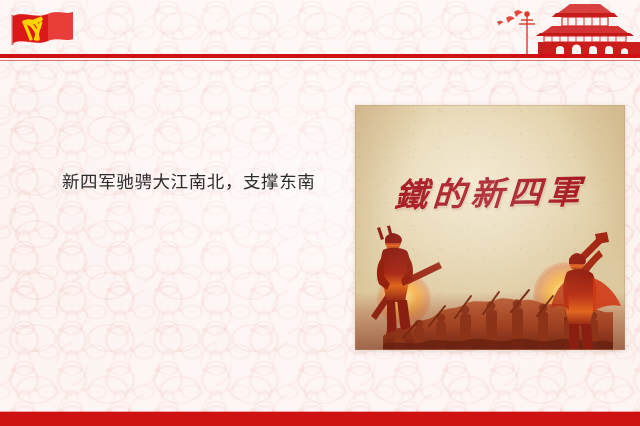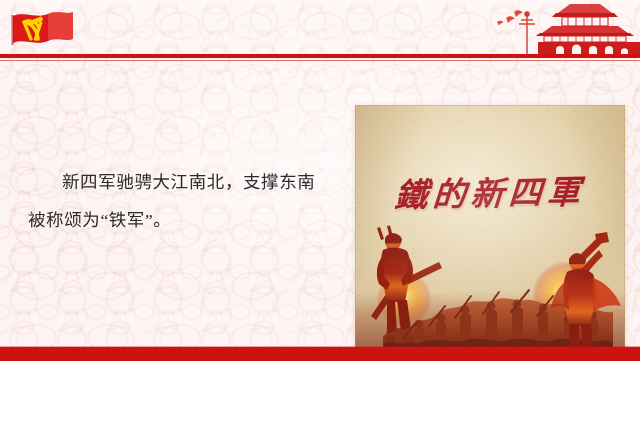--- a/index.html
+++ b/index.html
@@ -8,21 +8,21 @@
     padding: 0;
     background: #ffffff;
   }
   body {
     font-family: "Liberation Serif", "DejaVu Serif", serif;
   }
 
   .slide {
     position: relative;
     width: 640px;
-    height: 361px;
+    height: 426px;
     overflow: hidden;
     background: #fdf4f2;
   }
 
   
   .bg-base {
     position: absolute;
     inset: 0;
     background: #fdf3f1;
   }
@@ -327,21 +327,20 @@
         <path d="M113 58 L113 51 A3.6 3.6 0 0 1 120 51 L120 58 Z"></path>
       </g>
     </svg>
   </div>
 
   <div class="header-rule"></div>
   <div class="header-rule-thin"></div>
 
   <div class="body-text">
     <p class="indent">新四军驰骋大江南北，支撑东南</p>
-    <p>被称颂为“铁军”。</p>
   </div>
 
   <div class="photo">
     <div class="photo-paper"></div>
     <div class="photo-grain"></div>
 
     <div class="photo-title">鐵的新四軍</div>
 
     <div class="art">
       <div class="art-glow-l"></div>

